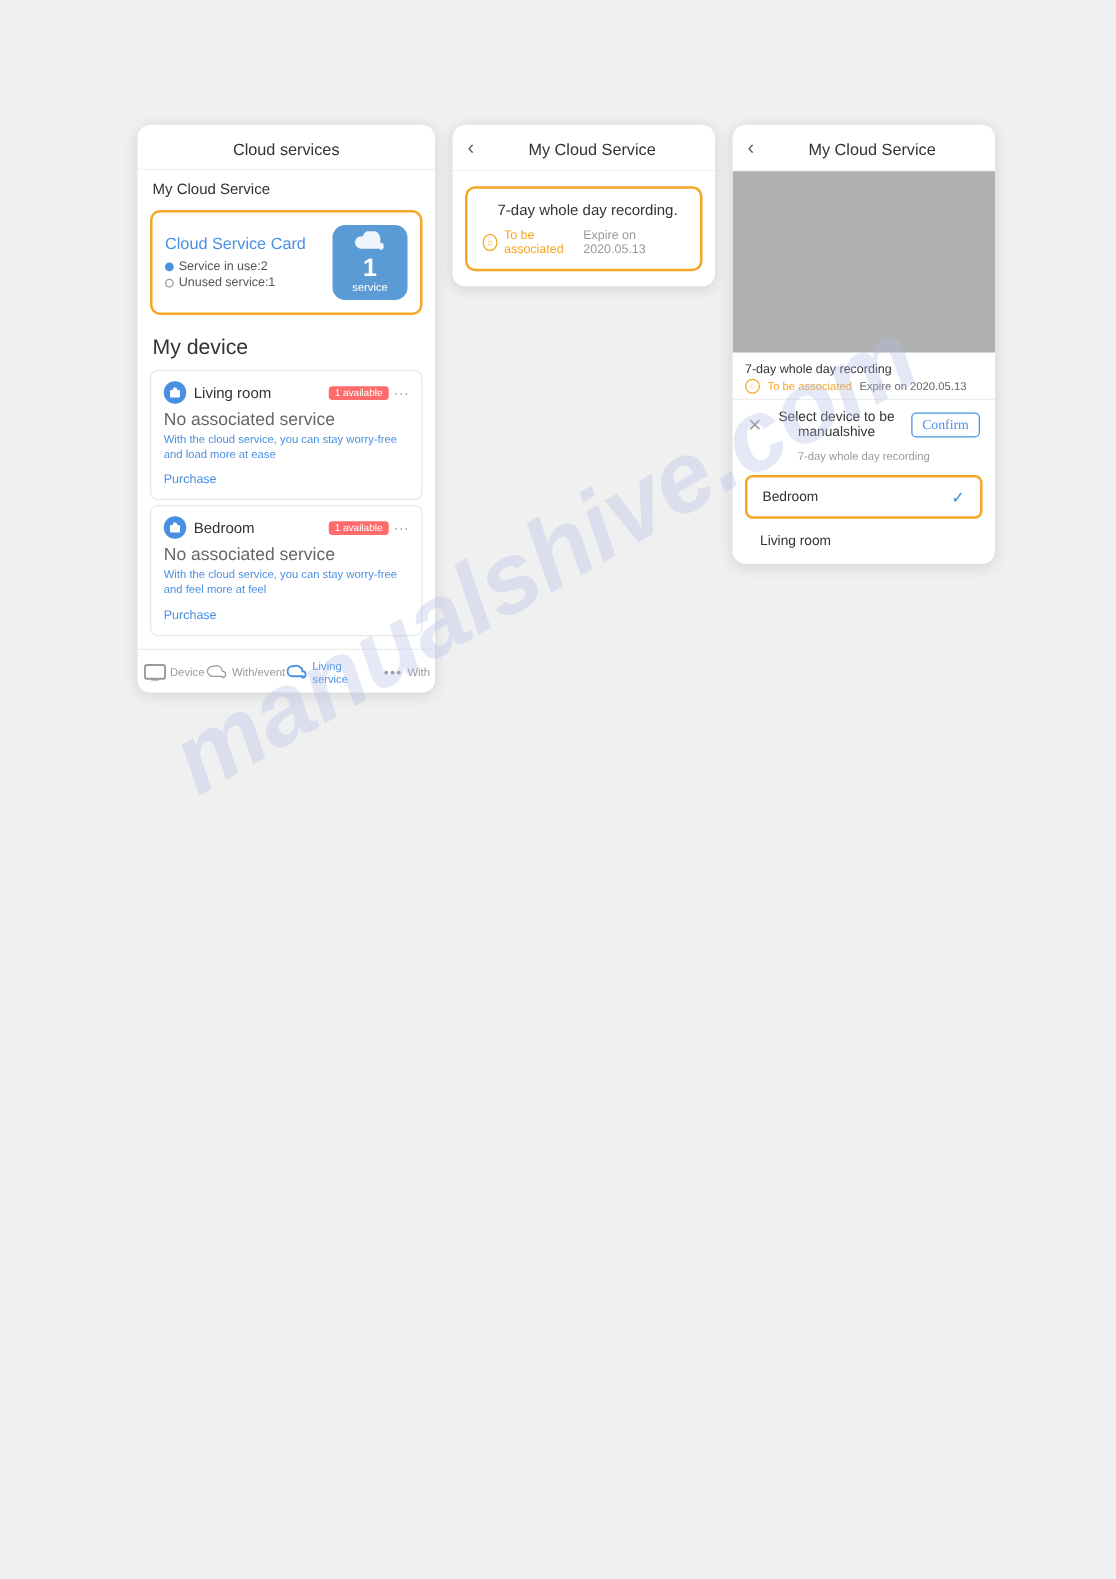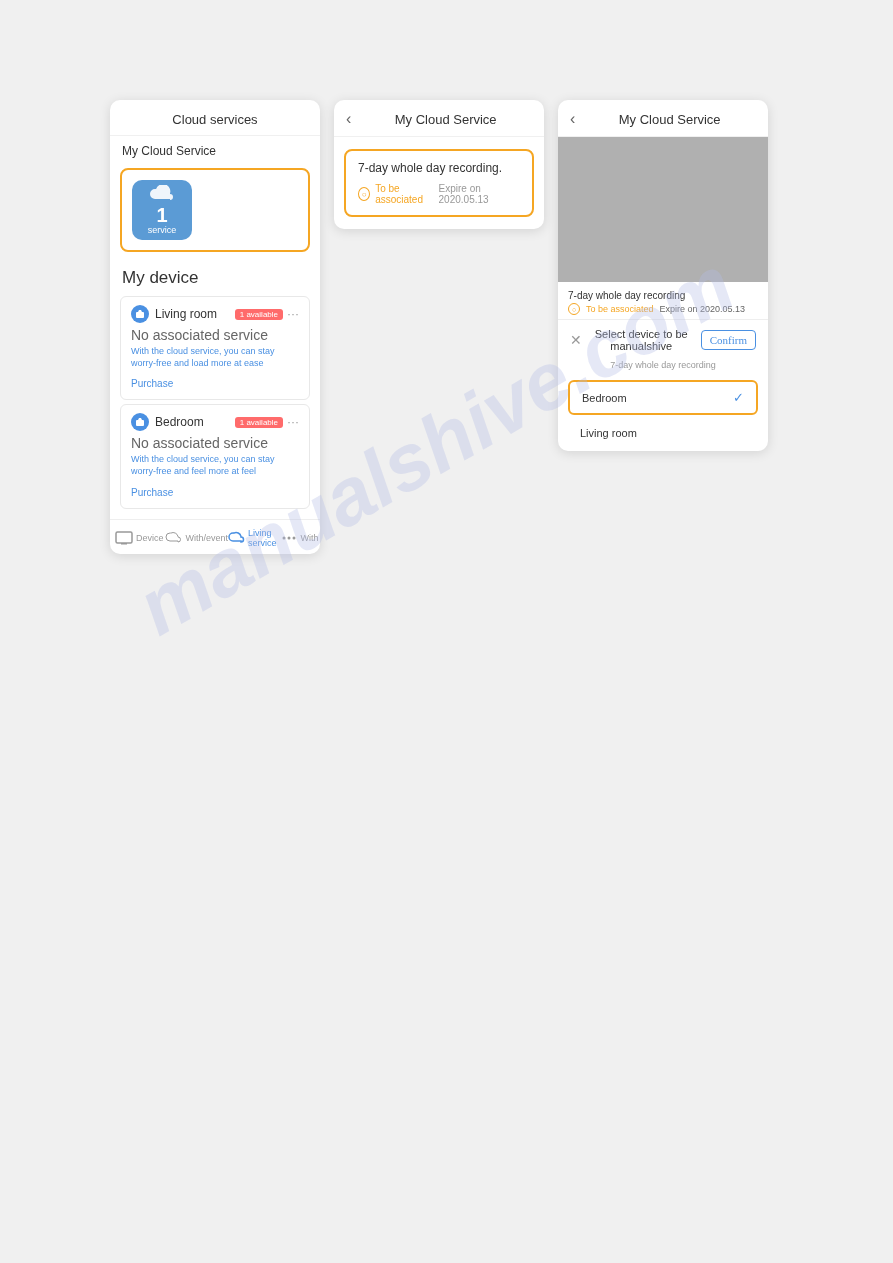--- a/index.html
+++ b/index.html
@@ -37,21 +37,21 @@
     
     .screen {
       background: #fff;
       border-radius: 10px;
       box-shadow: 0 2px 12px rgba(0,0,0,0.12);
       overflow: hidden;
       flex-shrink: 0;
     }
 
     .screen-1 {
-      width: 210px;
+      width: 238px;
     }
 
     .screen-header {
       text-align: center;
       padding: 12px 8px 8px;
       font-size: 13px;
       color: #333;
       border-bottom: 1px solid #f0f0f0;
     }
 
@@ -280,20 +280,21 @@
       border: 2px solid #f5a623;
       border-radius: 8px;
       padding: 10px 12px;
       background: #fff;
     }
 
     .service-card-name {
       font-size: 12px;
       color: #333;
       margin-bottom: 8px;
+      margin-left: 12px;
     }
 
     .service-card-row {
       display: flex;
       align-items: center;
       justify-content: space-between;
     }
 
     .status-badge-row {
       display: flex;
@@ -454,20 +455,31 @@
 <div class="watermark">manualshive.com</div>
 
 <div class="screens-container">
 
   <div class="screen screen-1">
     <div class="screen-header">Cloud services</div>
 
     <div class="section-title">My Cloud Service</div>
 
     <div class="cloud-service-card">
+      <div class="cloud-card-info">
+        <div class="card-title">Cloud Service Card</div>
+        <div class="service-row">
+          <span class="dot-blue"></span>
+          <span>Service in use:2</span>
+        </div>
+        <div class="service-row">
+          <span class="dot-empty"></span>
+          <span>Unused service:1</span>
+        </div>
+      </div>
       <div class="cloud-card-icon">
         <svg class="cloud-svg" viewBox="0 0 28 18" fill="none">
           <path d="M22 14H7a5 5 0 010-10 4.97 4.97 0 011.06.12A6 6 0 0122 8.5c0 .17-.01.33-.02.5H22a3 3 0 010 6z" fill="white" opacity="0.9"></path>
         </svg>
         <div class="cloud-icon-num">1</div>
         <div class="cloud-icon-label">service</div>
       </div>
     </div>
 
     <div class="my-device-title">My device</div>

